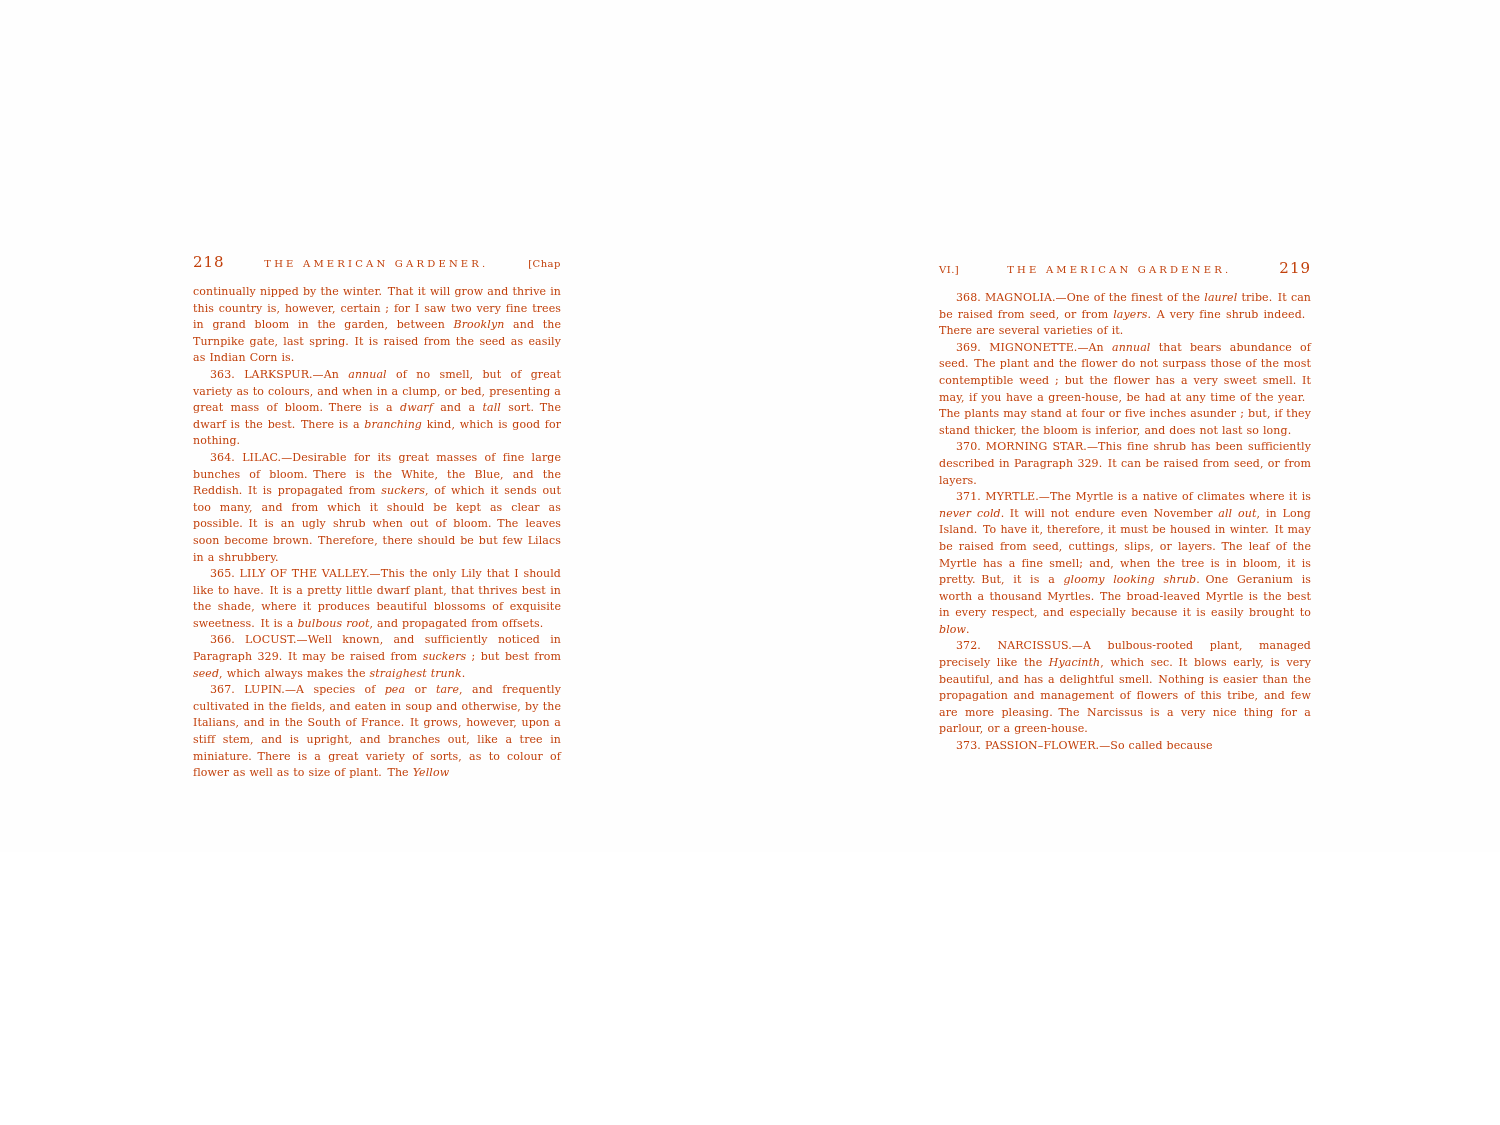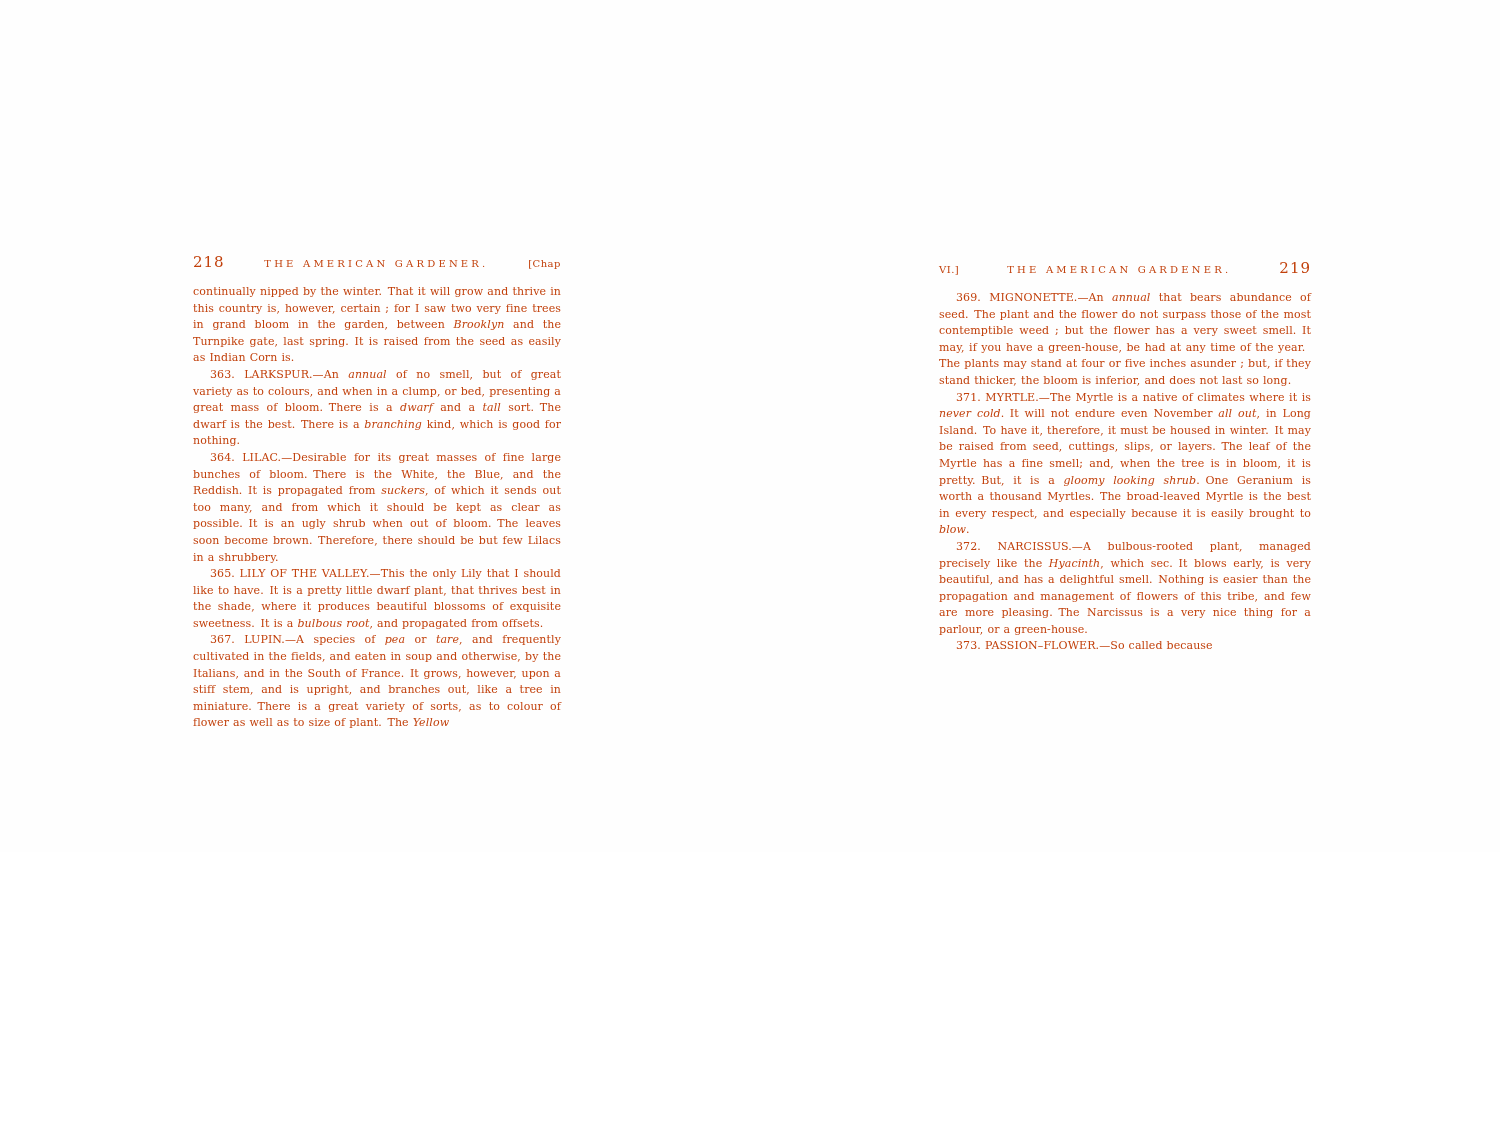--- a/index.html
+++ b/index.html
@@ -63,31 +63,34 @@
     <div class="page-header">
       <span class="page-num">218</span>
       <span class="running-title">THE AMERICAN GARDENER.</span>
       <span class="edge-label">[Chap</span>
     </div>
     <div class="page-body">
         <p class="para"><span>continually nipped by the winter. That it will grow and thrive in this country is, however, certain ; for I saw two very fine trees in grand bloom in the garden, between </span><span class="it">Brooklyn</span><span> and the Turnpike gate, last spring. It is raised from the seed as easily as Indian Corn is.</span></p>
         <p class="para indent"><span>363. LARKSPUR.—An </span><span class="it">annual</span><span> of no smell, but of great variety as to colours, and when in a clump, or bed, presenting a great mass of bloom. There is a </span><span class="it">dwarf</span><span> and a </span><span class="it">tall</span><span> sort. The dwarf is the best. There is a </span><span class="it">branching</span><span> kind, which is good for nothing.</span></p>
         <p class="para indent"><span>364. LILAC.—Desirable for its great masses of fine large bunches of bloom. There is the White, the Blue, and the Reddish. It is propagated from </span><span class="it">suckers</span><span>, of which it sends out too many, and from which it should be kept as clear as possible. It is an ugly shrub when out of bloom. The leaves soon become brown. Therefore, there should be but few Lilacs in a shrubbery.</span></p>
         <p class="para indent"><span>365. LILY OF THE VALLEY.—This the only Lily that I should like to have. It is a pretty little dwarf plant, that thrives best in the shade, where it produces beautiful blossoms of exquisite sweetness. It is a </span><span class="it">bulbous root</span><span>, and propagated from offsets.</span></p>
+        <p class="para indent"><span>366. LOCUST.—Well known, and sufficiently noticed in Paragraph 329. It may be raised from </span><span class="it">suckers</span><span> ; but best from </span><span class="it">seed</span><span>, which always makes the </span><span class="it">straighest trunk</span><span>.</span></p>
         <p class="para indent"><span>367. LUPIN.—A species of </span><span class="it">pea</span><span> or </span><span class="it">tare</span><span>, and frequently cultivated in the fields, and eaten in soup and otherwise, by the Italians, and in the South of France. It grows, however, upon a stiff stem, and is upright, and branches out, like a tree in miniature. There is a great variety of sorts, as to colour of flower as well as to size of plant. The </span><span class="it">Yellow</span></p>
       </div>
   </section>
 
   <section class="page" id="right-page">
     <div class="page-header">
       <span class="edge-label">VI.]</span>
       <span class="running-title">THE AMERICAN GARDENER.</span>
       <span class="page-num">219</span>
     </div>
     <div class="page-body">
+        <p class="para indent"><span>368. MAGNOLIA.—One of the finest of the </span><span class="it">laurel</span><span> tribe. It can be raised from seed, or from </span><span class="it">layers</span><span>. A very fine shrub indeed. There are several varieties of it.</span></p>
         <p class="para indent"><span>369. MIGNONETTE.—An </span><span class="it">annual</span><span> that bears abundance of seed. The plant and the flower do not surpass those of the most contemptible weed ; but the flower has a very sweet smell. It may, if you have a green-house, be had at any time of the year. The plants may stand at four or five inches asunder ; but, if they stand thicker, the bloom is inferior, and does not last so long.</span></p>
+        <p class="para indent"><span>370. MORNING STAR.—This fine shrub has been sufficiently described in Paragraph 329. It can be raised from seed, or from layers.</span></p>
         <p class="para indent"><span>371. MYRTLE.—The Myrtle is a native of climates where it is </span><span class="it">never cold</span><span>. It will not endure even November </span><span class="it">all out</span><span>, in Long Island. To have it, therefore, it must be housed in winter. It may be raised from seed, cuttings, slips, or layers. The leaf of the Myrtle has a fine smell; and, when the tree is in bloom, it is pretty. But, it is a </span><span class="it">gloomy looking shrub</span><span>. One Geranium is worth a thousand Myrtles. The broad-leaved Myrtle is the best in every respect, and especially because it is easily brought to </span><span class="it">blow</span><span>.</span></p>
         <p class="para indent"><span>372. NARCISSUS.—A bulbous-rooted plant, managed precisely like the </span><span class="it">Hyacinth</span><span>, which sec. It blows early, is very beautiful, and has a delightful smell. Nothing is easier than the propagation and management of flowers of this tribe, and few are more pleasing. The Narcissus is a very nice thing for a parlour, or a green-house.</span></p>
         <p class="para indent"><span>373. PASSION–FLOWER.—So called because</span></p>
       </div>
   </section>
 
 </div>
 
 </body></html>

